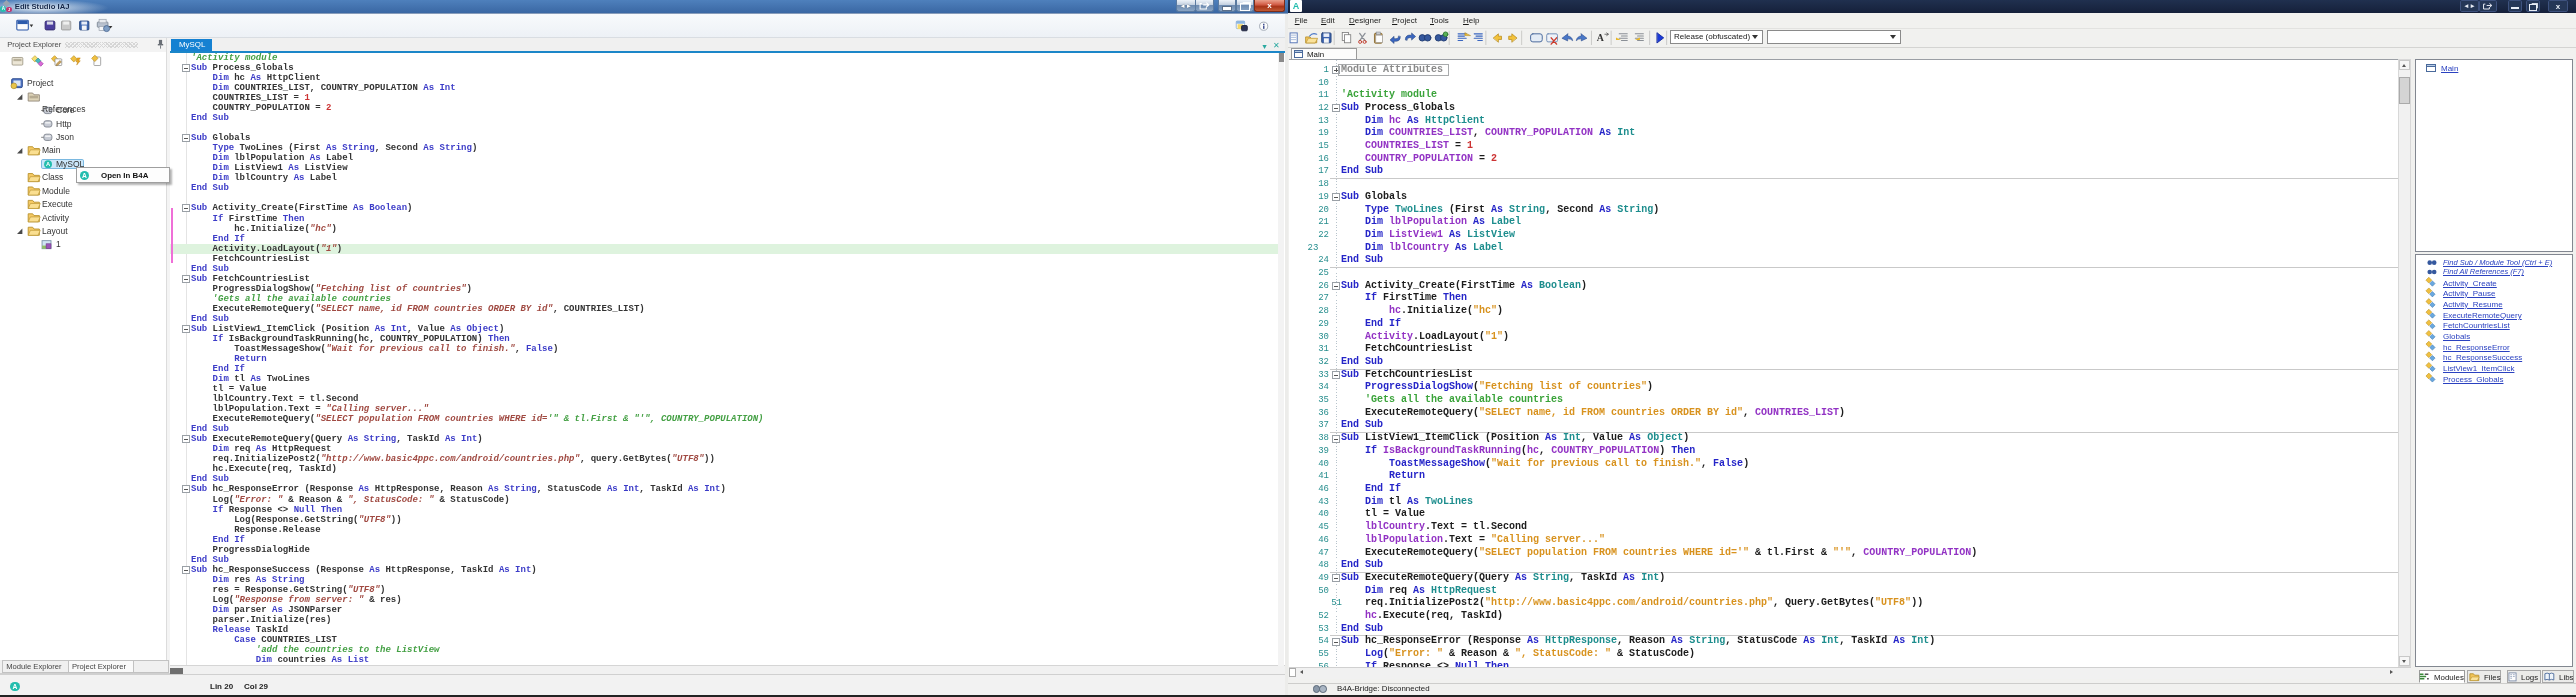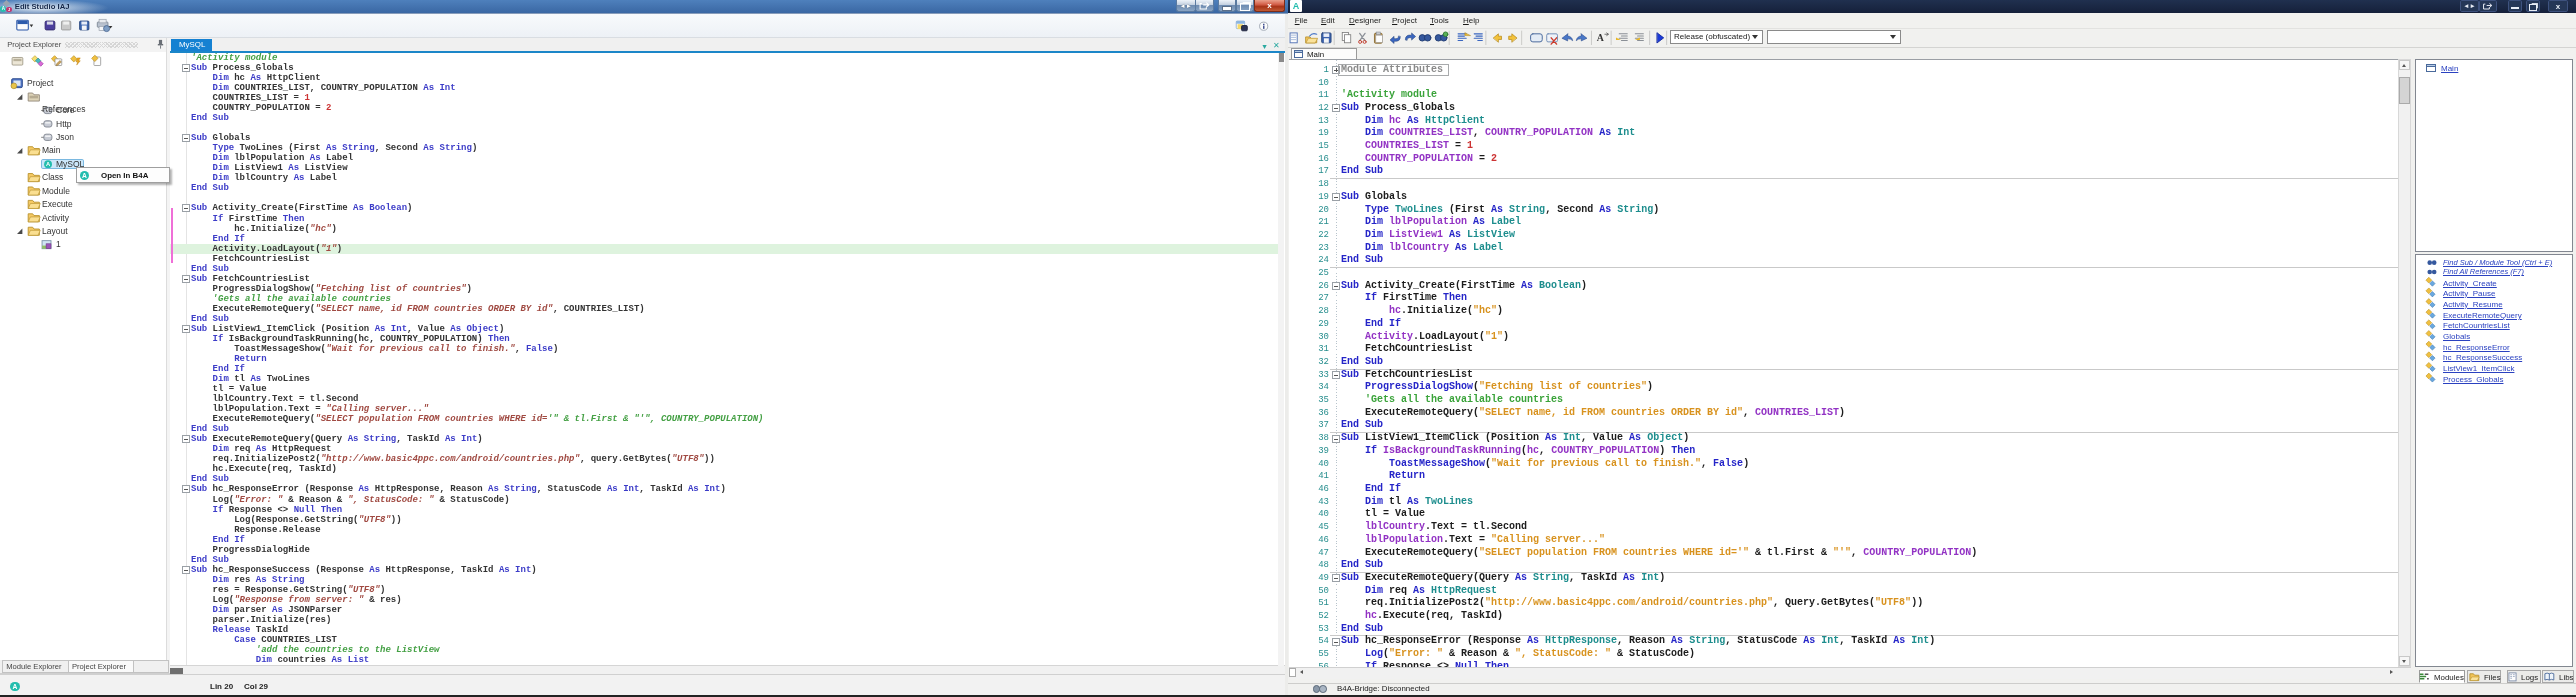--- a/index.html
+++ b/index.html
@@ -375,21 +375,21 @@
       <div class="lnum" style="left:9px;top:178px;">18</div>
       <div class="lnum" style="left:9px;top:191px;">19</div>
       <div class="fold" style="left:44px;top:193px;"><i></i></div>
       <div style="left:53px;top:191px;"><span class="k">Sub</span>&nbsp;Globals</div>
       <div class="lnum" style="left:9px;top:204px;">20</div>
       <div style="left:53px;top:204px;">&nbsp;&nbsp;&nbsp;&nbsp;<span class="k">Type</span>&nbsp;<span class="t">TwoLines</span>&nbsp;(First&nbsp;<span class="k">As</span>&nbsp;<span class="t">String</span>,&nbsp;Second&nbsp;<span class="k">As</span>&nbsp;<span class="t">String</span>)</div>
       <div class="lnum" style="left:9px;top:216px;">21</div>
       <div style="left:53px;top:216px;">&nbsp;&nbsp;&nbsp;&nbsp;<span class="k">Dim</span>&nbsp;<span class="p">lblPopulation</span>&nbsp;<span class="k">As</span>&nbsp;<span class="t">Label</span></div>
       <div class="lnum" style="left:9px;top:229px;">22</div>
       <div style="left:53px;top:229px;">&nbsp;&nbsp;&nbsp;&nbsp;<span class="k">Dim</span>&nbsp;<span class="p">ListView1</span>&nbsp;<span class="k">As</span>&nbsp;<span class="t">ListView</span></div>
-      <div class="lnum" style="left:9px;top:242px;">23</div>
+      <div class="lnum" style="left:9px;top:242px;text-align:center;">23</div>
       <div style="left:53px;top:242px;">&nbsp;&nbsp;&nbsp;&nbsp;<span class="k">Dim</span>&nbsp;<span class="p">lblCountry</span>&nbsp;<span class="k">As</span>&nbsp;<span class="t">Label</span></div>
       <div class="lnum" style="left:9px;top:254px;">24</div>
       <div style="left:53px;top:254px;"><span class="k">End</span>&nbsp;<span class="k">Sub</span></div>
       <div class="lnum" style="left:9px;top:267px;">25</div>
       <div class="lnum" style="left:9px;top:280px;">26</div>
       <div class="fold" style="left:44px;top:282px;"><i></i></div>
       <div style="left:53px;top:280px;"><span class="k">Sub</span>&nbsp;Activity_Create(FirstTime&nbsp;<span class="k">As</span>&nbsp;<span class="t">Boolean</span>)</div>
       <div class="lnum" style="left:9px;top:292px;">27</div>
       <div style="left:53px;top:292px;">&nbsp;&nbsp;&nbsp;&nbsp;<span class="k">If</span>&nbsp;FirstTime&nbsp;<span class="k">Then</span></div>
       <div class="lnum" style="left:9px;top:305px;">28</div>
@@ -434,21 +434,21 @@
       <div style="left:53px;top:534px;">&nbsp;&nbsp;&nbsp;&nbsp;<span class="p">lblPopulation</span>.Text&nbsp;=&nbsp;<span class="s">"Calling&nbsp;server..."</span></div>
       <div class="lnum" style="left:9px;top:547px;">47</div>
       <div style="left:53px;top:547px;">&nbsp;&nbsp;&nbsp;&nbsp;ExecuteRemoteQuery(<span class="s">"SELECT&nbsp;population&nbsp;FROM&nbsp;countries&nbsp;WHERE&nbsp;id='"</span>&nbsp;&amp;&nbsp;tl.First&nbsp;&amp;&nbsp;<span class="s">"'"</span>,&nbsp;<span class="p">COUNTRY_POPULATION</span>)</div>
       <div class="lnum" style="left:9px;top:559px;">48</div>
       <div style="left:53px;top:559px;"><span class="k">End</span>&nbsp;<span class="k">Sub</span></div>
       <div class="lnum" style="left:9px;top:572px;">49</div>
       <div class="fold" style="left:44px;top:574px;"><i></i></div>
       <div style="left:53px;top:572px;"><span class="k">Sub</span>&nbsp;ExecuteRemoteQuery(Query&nbsp;<span class="k">As</span>&nbsp;<span class="t">String</span>,&nbsp;TaskId&nbsp;<span class="k">As</span>&nbsp;<span class="t">Int</span>)</div>
       <div class="lnum" style="left:9px;top:585px;">50</div>
       <div style="left:53px;top:585px;">&nbsp;&nbsp;&nbsp;&nbsp;<span class="k">Dim</span>&nbsp;req&nbsp;<span class="k">As</span>&nbsp;<span class="t">HttpRequest</span></div>
-      <div class="lnum" style="left:9px;top:597px;">51</div>
+      <div class="lnum" style="left:22px;top:597px;">51</div>
       <div style="left:53px;top:597px;">&nbsp;&nbsp;&nbsp;&nbsp;req.InitializePost2(<span class="s">"http://www.basic4ppc.com/android/countries.php"</span>,&nbsp;Query.GetBytes(<span class="s">"UTF8"</span>))</div>
       <div class="lnum" style="left:9px;top:610px;">52</div>
       <div style="left:53px;top:610px;">&nbsp;&nbsp;&nbsp;&nbsp;<span class="p">hc</span>.Execute(req,&nbsp;TaskId)</div>
       <div class="lnum" style="left:9px;top:623px;">53</div>
       <div style="left:53px;top:623px;"><span class="k">End</span>&nbsp;<span class="k">Sub</span></div>
       <div class="lnum" style="left:9px;top:635px;">54</div>
       <div class="fold" style="left:44px;top:638px;"><i></i></div>
       <div style="left:53px;top:635px;"><span class="k">Sub</span>&nbsp;hc_ResponseError&nbsp;(Response&nbsp;<span class="k">As</span>&nbsp;<span class="t">HttpResponse</span>,&nbsp;Reason&nbsp;<span class="k">As</span>&nbsp;<span class="t">String</span>,&nbsp;StatusCode&nbsp;<span class="k">As</span>&nbsp;<span class="t">Int</span>,&nbsp;TaskId&nbsp;<span class="k">As</span>&nbsp;<span class="t">Int</span>)</div>
       <div class="lnum" style="left:9px;top:648px;">55</div>
       <div style="left:53px;top:648px;">&nbsp;&nbsp;&nbsp;&nbsp;<span class="k">Log</span>(<span class="s">"Error:&nbsp;"</span>&nbsp;&amp;&nbsp;Reason&nbsp;&amp;&nbsp;<span class="s">",&nbsp;StatusCode:&nbsp;"</span>&nbsp;&amp;&nbsp;StatusCode)</div>

